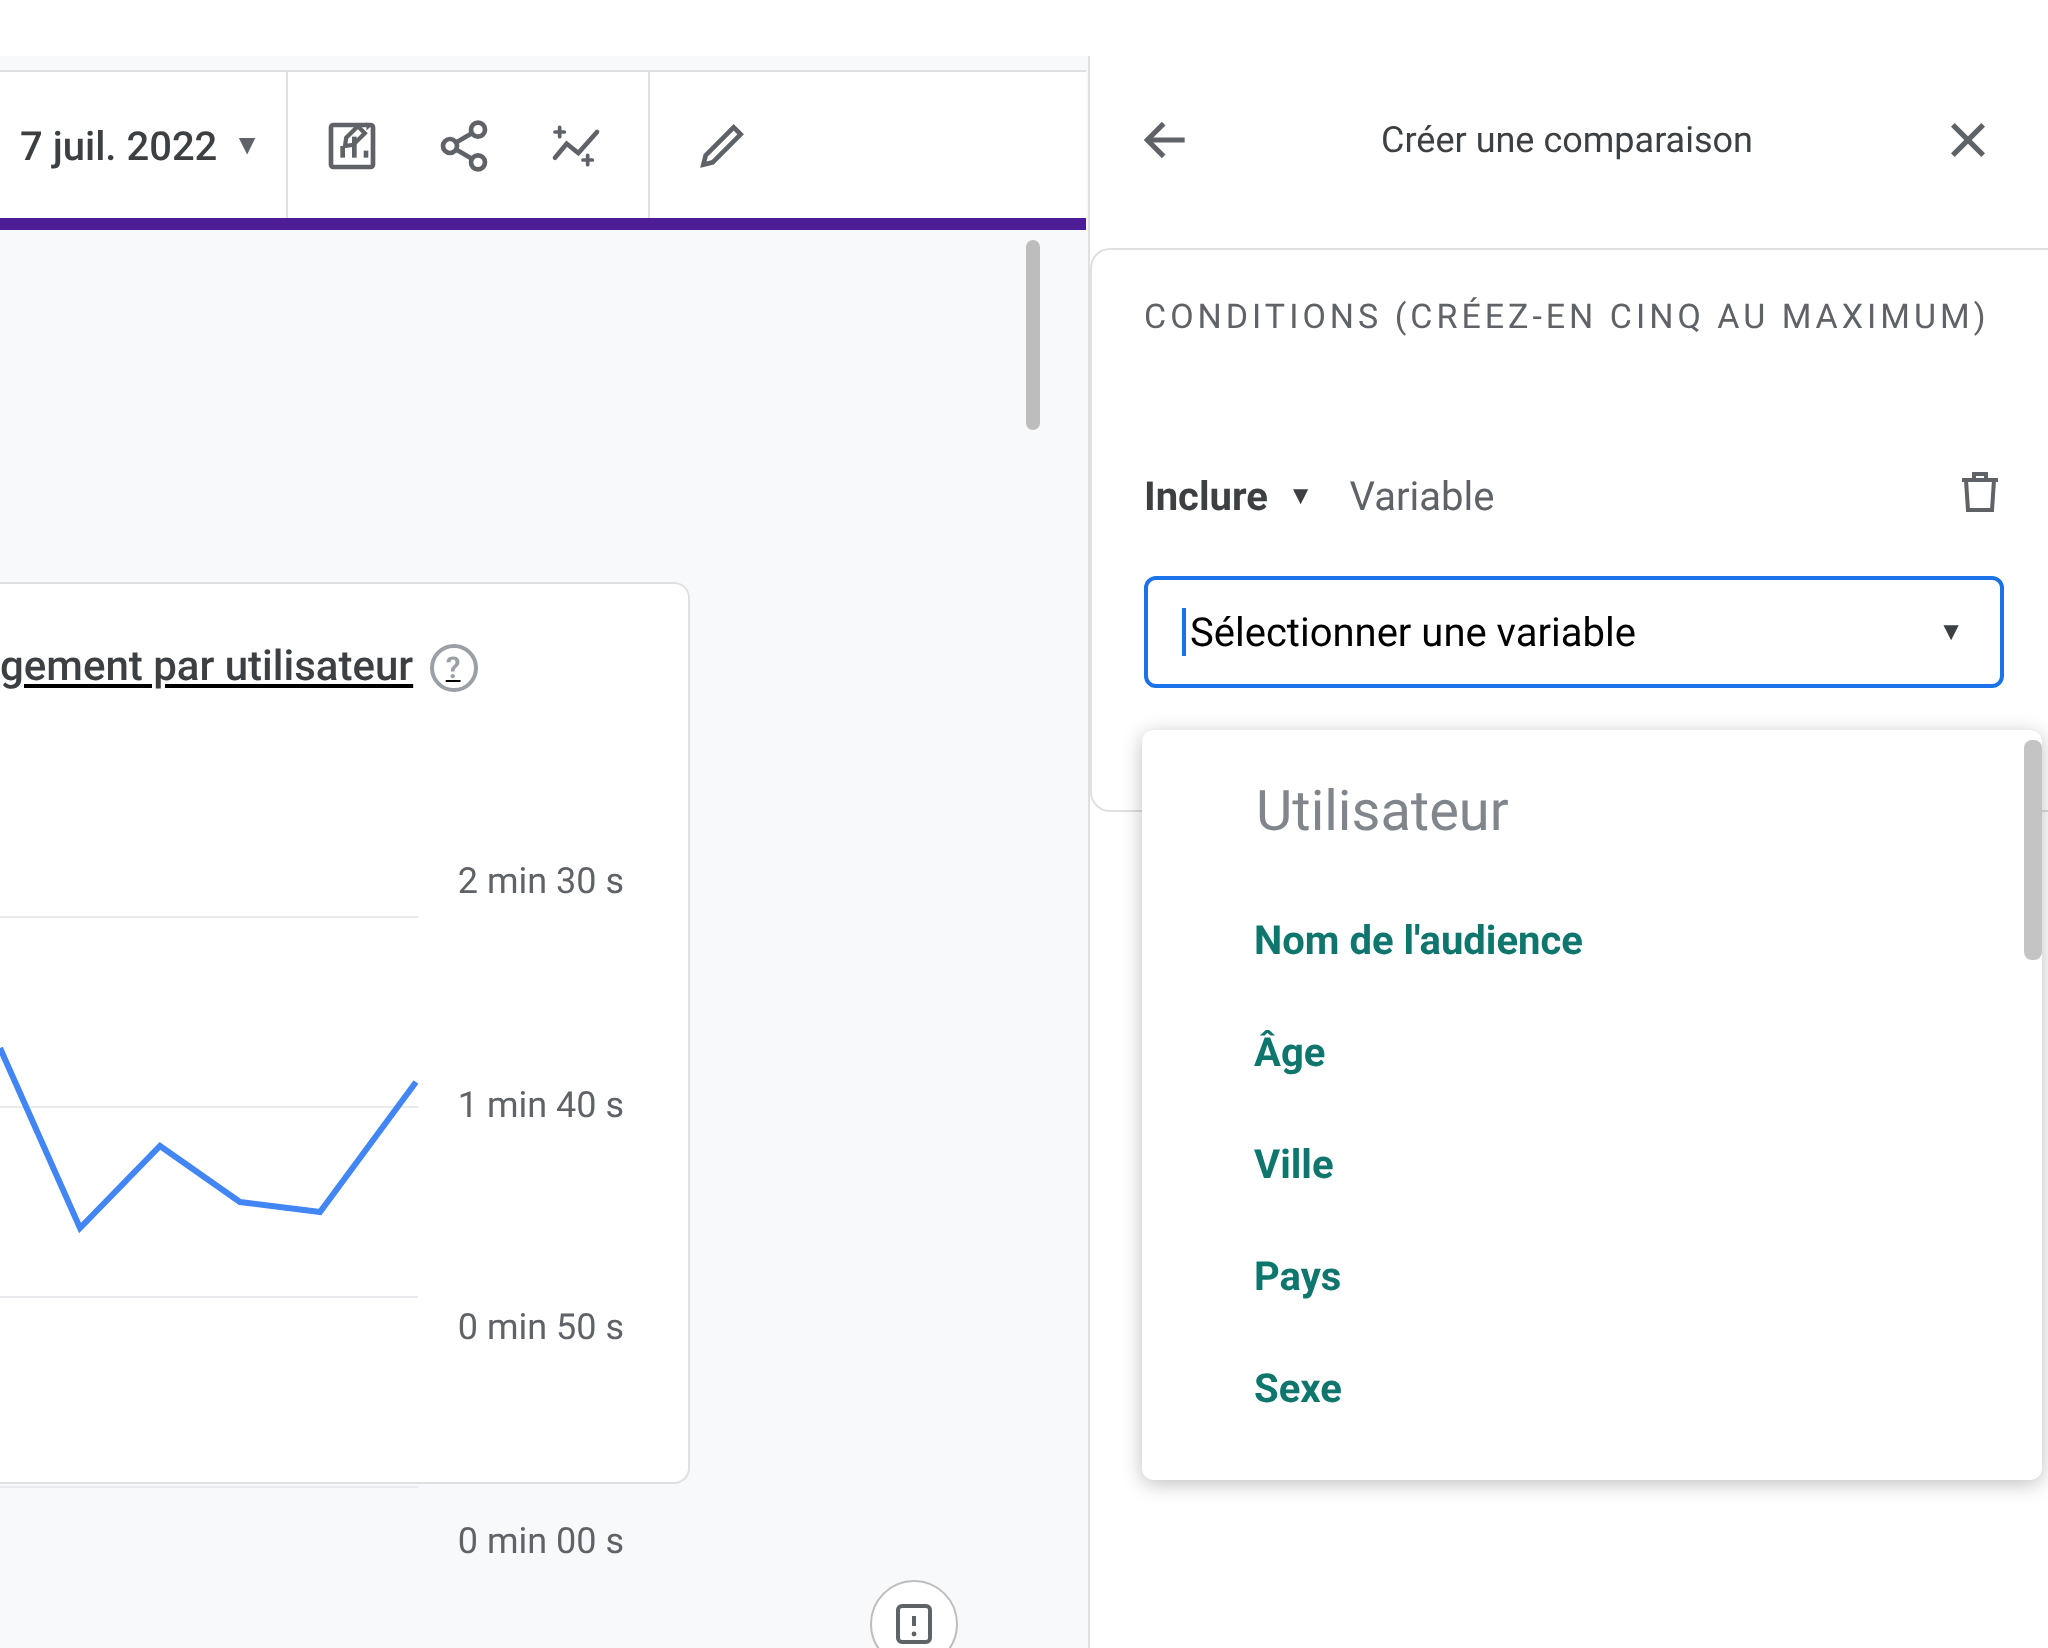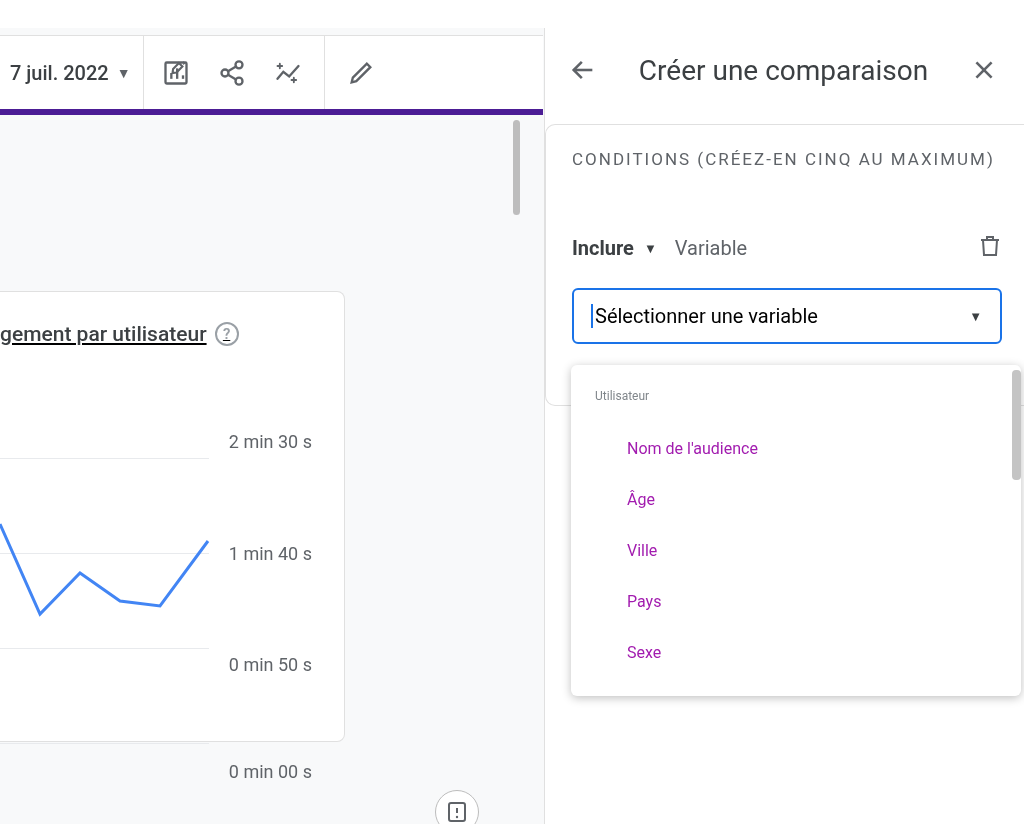--- a/index.html
+++ b/index.html
@@ -174,21 +174,21 @@
       display: flex;
       align-items: center;
       justify-content: center;
       cursor: pointer;
       color: #5f6368;
       border-radius: 50%;
     }
     .panel-title {
       flex: 1;
       text-align: center;
-      font-size: 28px;
+      font-size: 18px;
       color: #3c4043;
       font-weight: 400;
     }
     
     .conditions-card {
       margin: 12px 0 0 0;
       border: 1px solid #e0e0e0;
       border-right: none;
       border-radius: 10px 0 0 10px;
       padding: 24px 22px 30px 26px;
@@ -276,29 +276,31 @@
     .dropdown-scrollbar {
       position: absolute;
       right: 0;
       top: 5px;
       width: 9px;
       height: 110px;
       background: #c4c4c4;
       border-radius: 4px;
     }
     .dropdown-group-label {
-      font-size: 12px;
+      font-size: 28px;
       color: #80868b;
       padding: 0 24px 20px 24px;
+      margin-left: 33px;
     }
     .dropdown-item {
-      font-size: 16px;
-      color: #a21caf;
+      font-size: 20px;
+      color: #0f766e;
       padding: 16px 24px 16px 56px;
       cursor: pointer;
+      font-weight: bold;
     }
     
     .top-gap {
       position: absolute;
       top: 0;
       left: 0;
       right: 0;
       height: 28px;
       background: #fff;
     }

